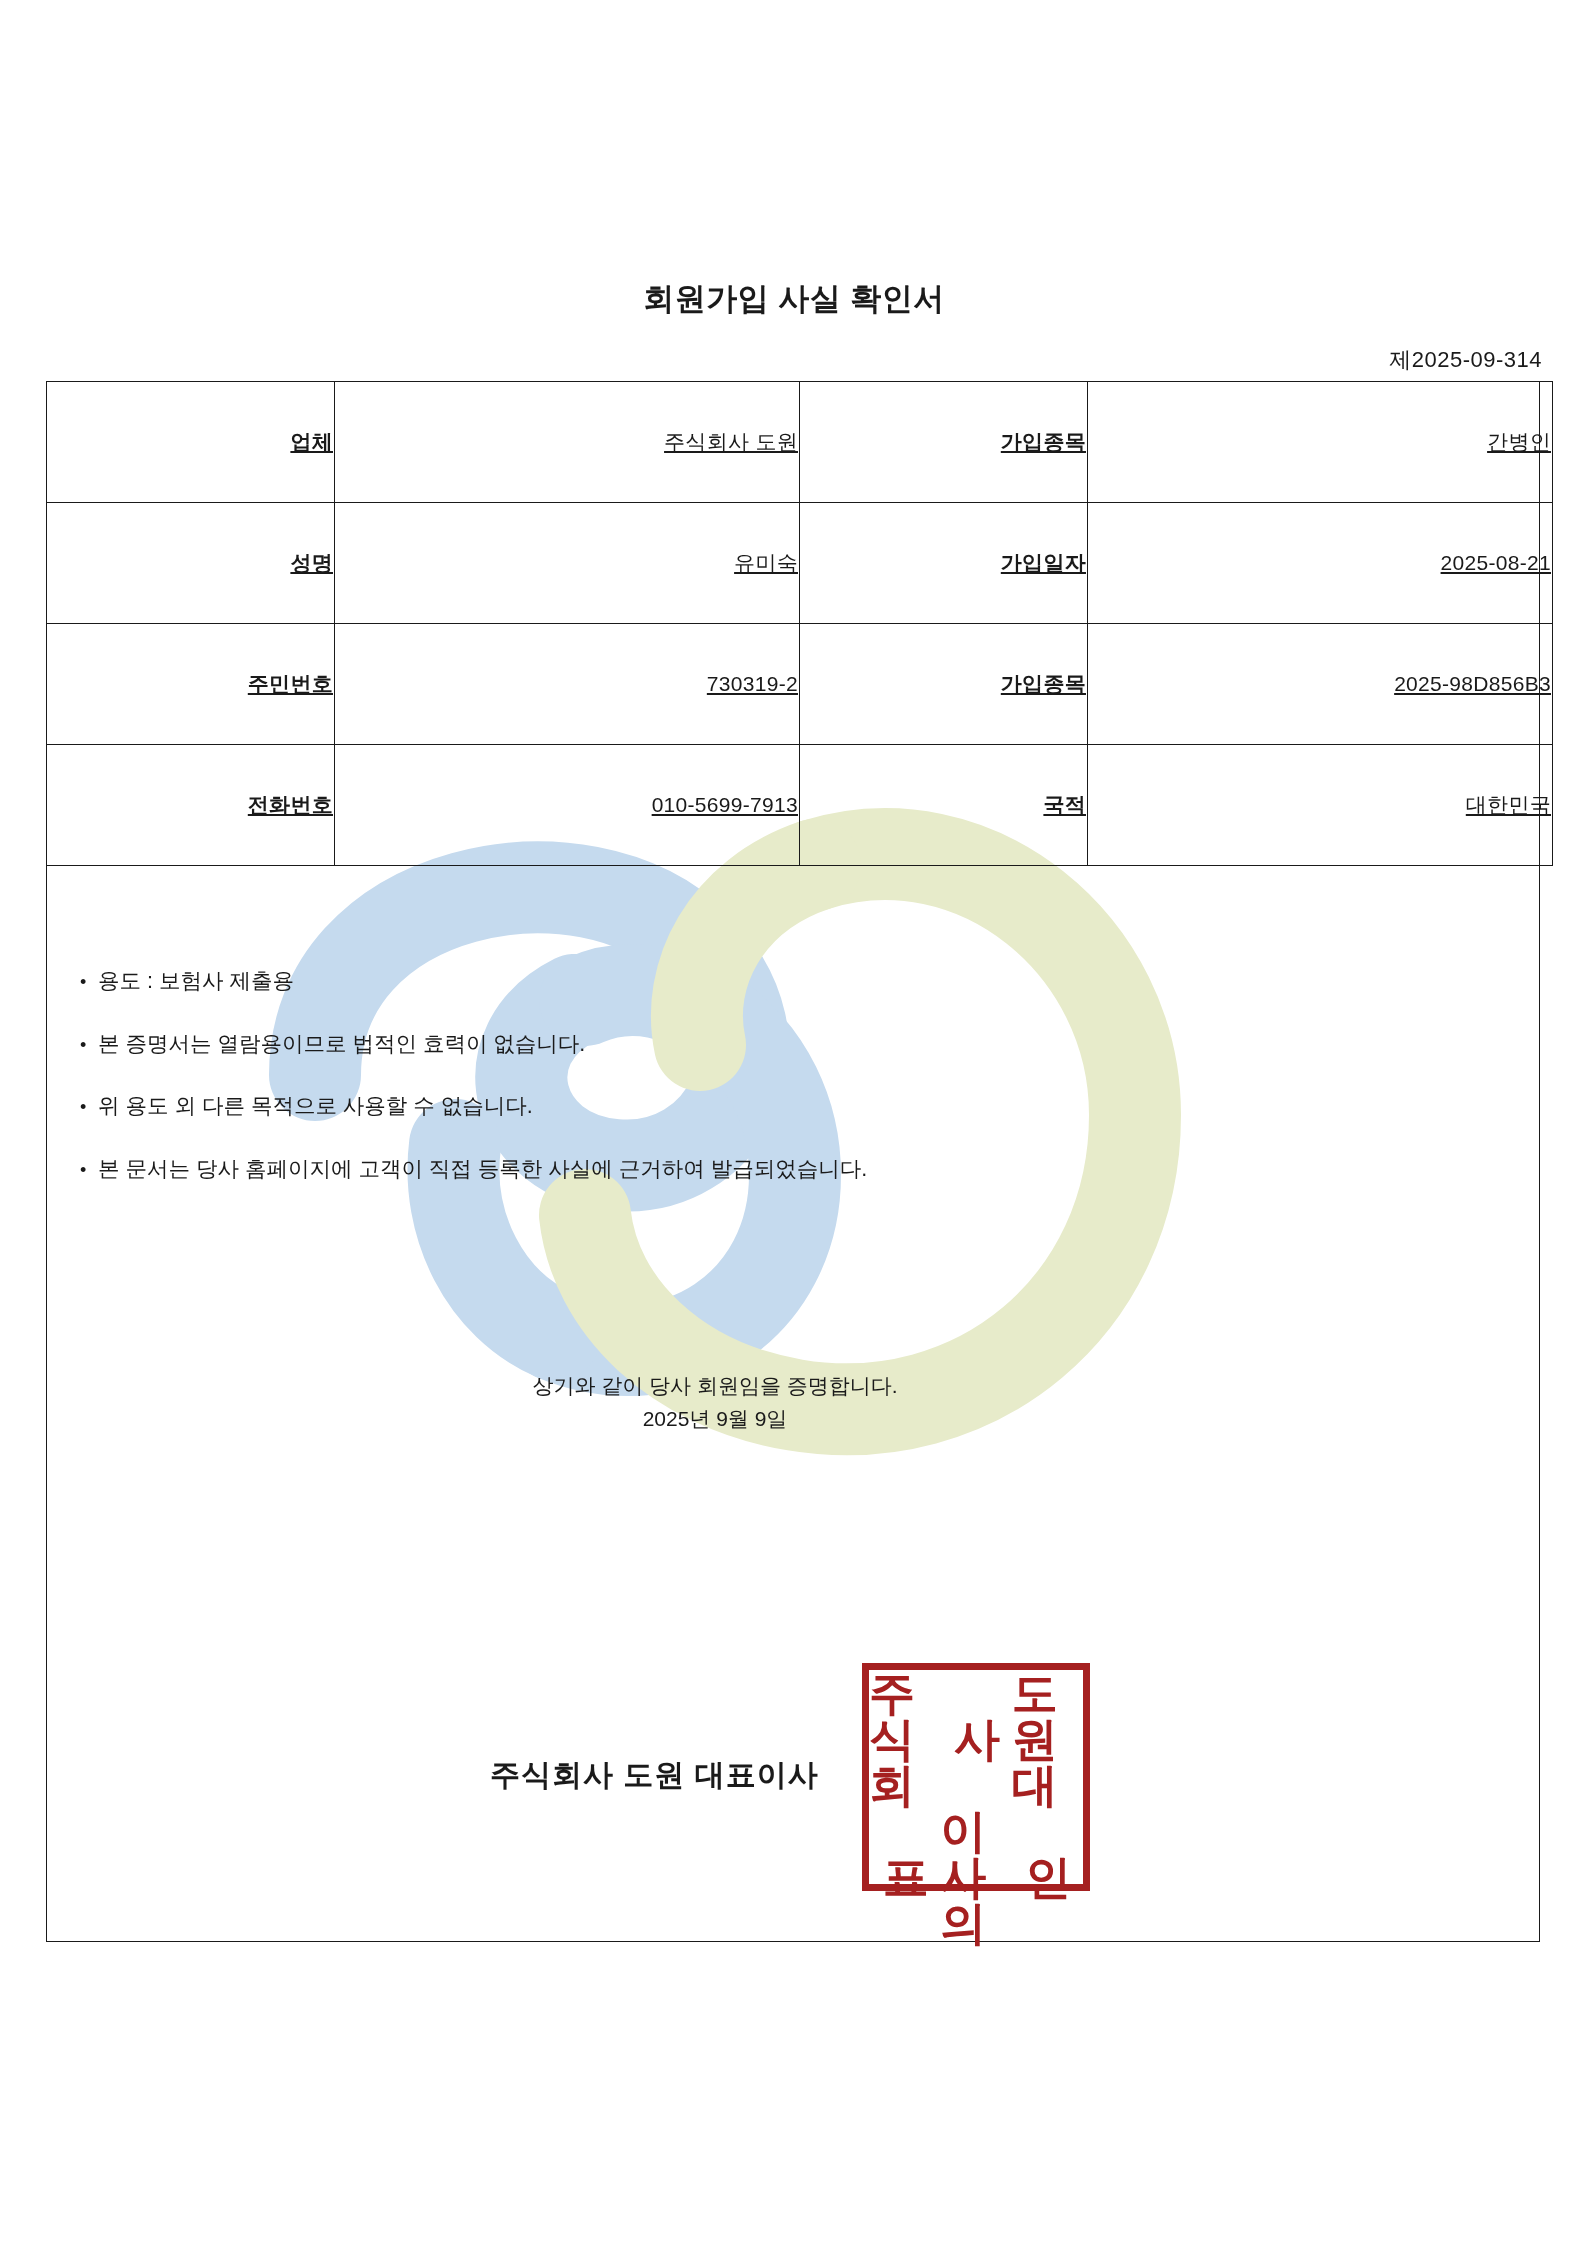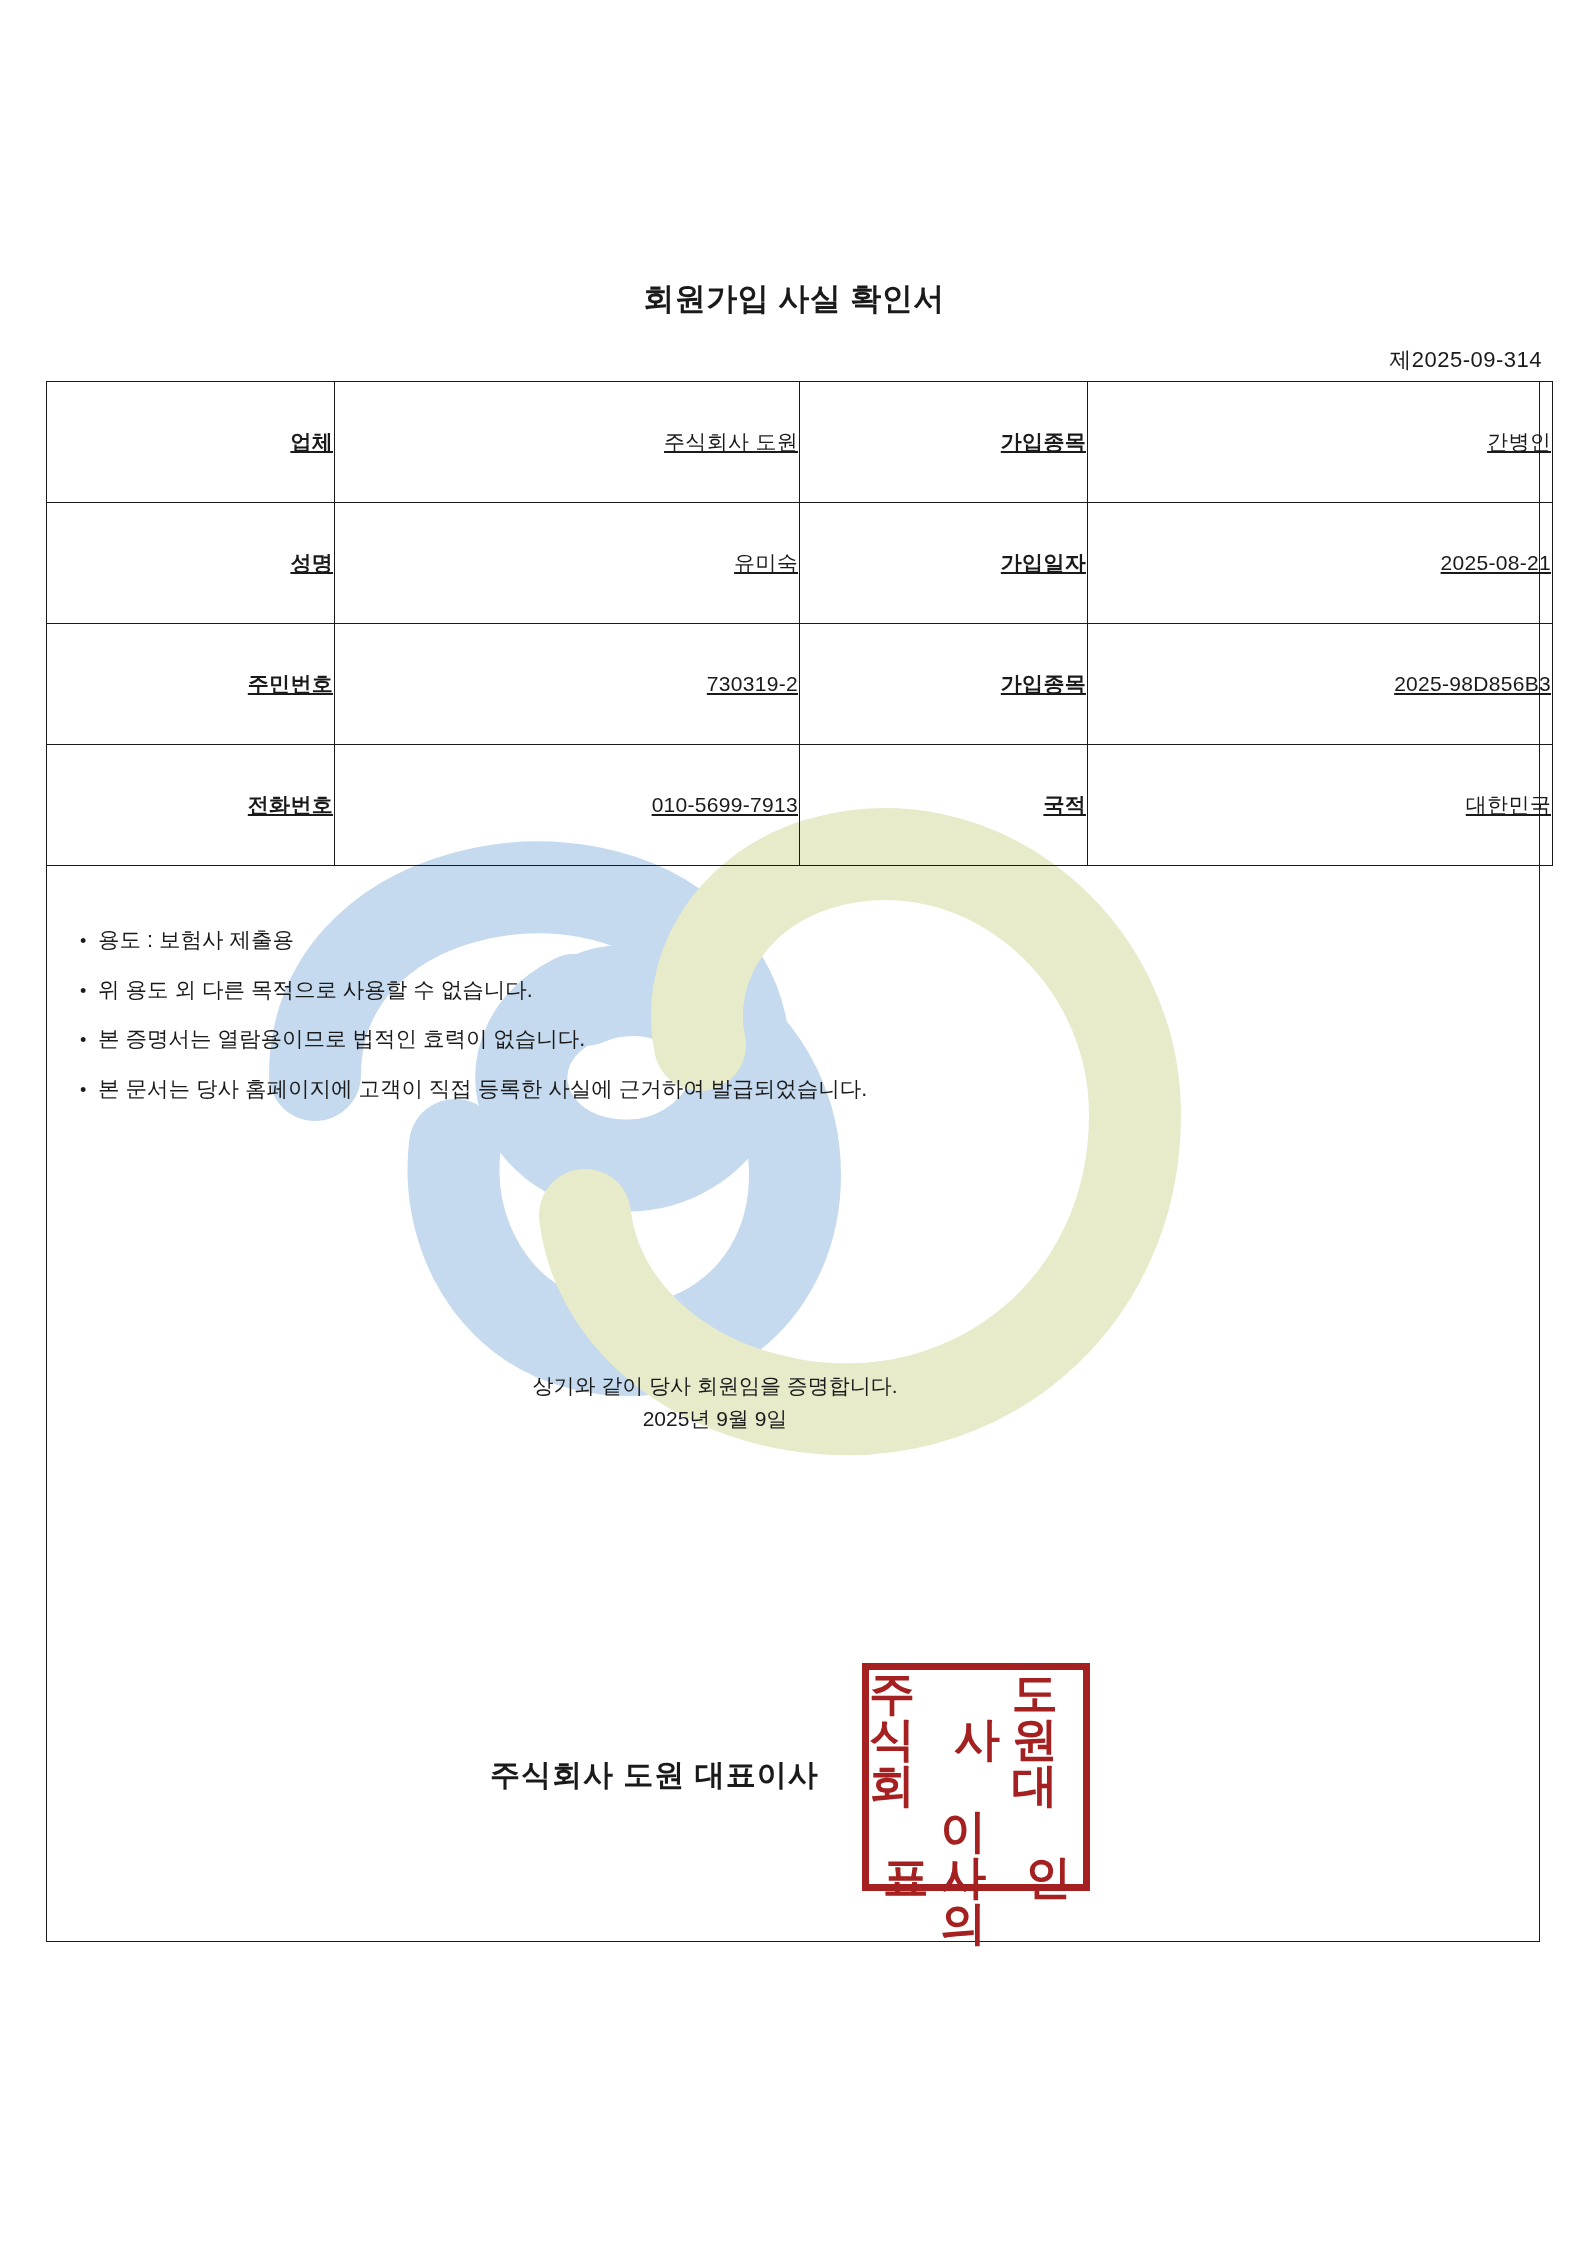--- a/index.html
+++ b/index.html
@@ -104,20 +104,21 @@
     left: 80px;
     top: 930px;
     width: 1100px;
     z-index: 3;
   }
   .note-item {
     font-size: 21.5px;
     line-height: 1.0;
     margin-bottom: 28px;
     white-space: nowrap;
+    margin-top: 41px;
   }
   .note-bullet {
     display: inline-block;
     width: 18px;
     font-size: 18px;
     vertical-align: middle;
   }
 
   
   .certify {
@@ -221,24 +222,24 @@
         <td class="value col-val">대한민국</td>
       </tr>
     </tbody>
   </table>
 
   <div class="notes">
     <div class="note-item">
       <span class="note-bullet">•</span><span>용도 : 보험사 제출용</span>
     </div>
     <div class="note-item">
+      <span class="note-bullet">•</span><span>본 증명서는 열람용이므로 법적인 효력이 없습니다.</span>
+    </div>
+    <div class="note-item">
       <span class="note-bullet">•</span><span>위 용도 외 다른 목적으로 사용할 수 없습니다.</span>
-    </div>
-    <div class="note-item">
-      <span class="note-bullet">•</span><span>본 증명서는 열람용이므로 법적인 효력이 없습니다.</span>
     </div>
     <div class="note-item">
       <span class="note-bullet">•</span><span>본 문서는 당사 홈페이지에 고객이 직접 등록한 사실에 근거하여 발급되었습니다.</span>
     </div>
   </div>
 
   <div class="certify">
     <div>상기와 같이 당사 회원임을 증명합니다.</div>
     <div>2025년 9월 9일</div>
   </div>

